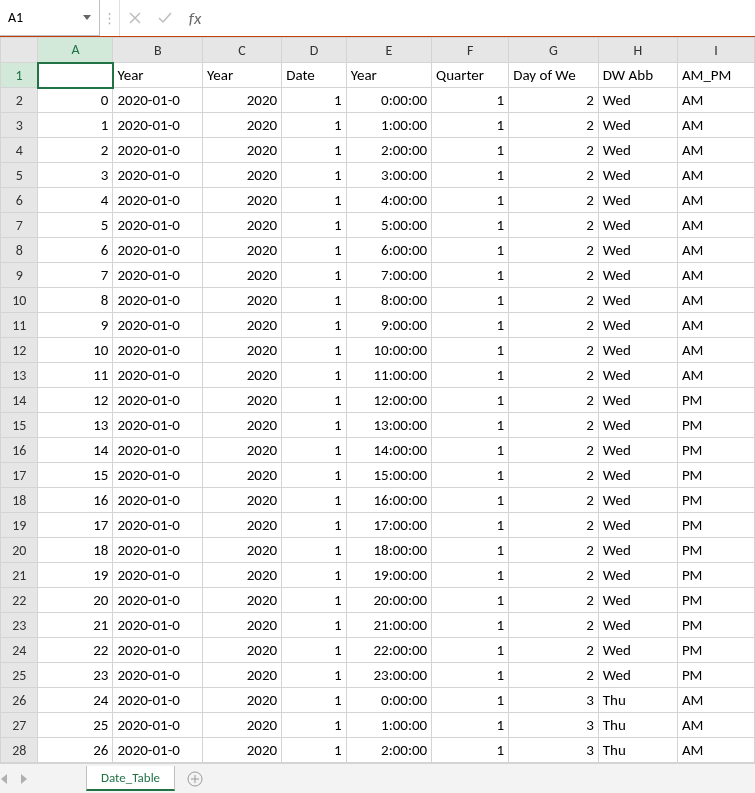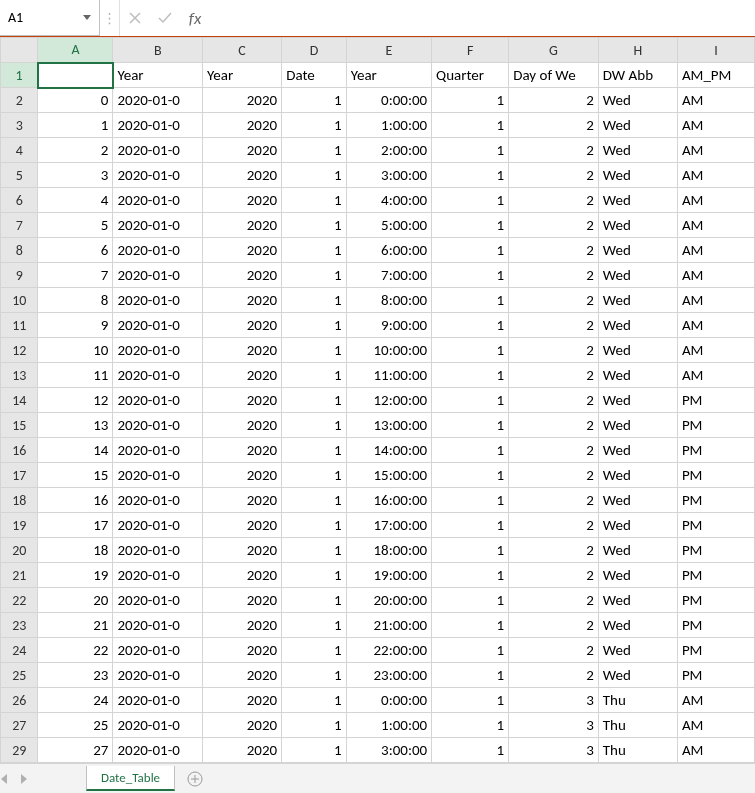--- a/index.html
+++ b/index.html
@@ -557,26 +557,26 @@
           <td class="cell txt">2020-01-0</td>
           <td class="cell num">2020</td>
           <td class="cell num">1</td>
           <td class="cell num">1:00:00</td>
           <td class="cell num">1</td>
           <td class="cell num">3</td>
           <td class="cell txt">Thu</td>
           <td class="cell txt">AM</td>
         </tr>
         <tr>
-          <th class="rowhdr">29</th>
-          <td class="cell num">27</td>
-          <td class="cell txt">2020-01-0</td>
-          <td class="cell num">2020</td>
-          <td class="cell num">1</td>
-          <td class="cell num">3:00:00</td>
+          <th class="rowhdr">28</th>
+          <td class="cell num">26</td>
+          <td class="cell txt">2020-01-0</td>
+          <td class="cell num">2020</td>
+          <td class="cell num">1</td>
+          <td class="cell num">2:00:00</td>
           <td class="cell num">1</td>
           <td class="cell num">3</td>
           <td class="cell txt">Thu</td>
           <td class="cell txt">AM</td>
         </tr>
       </tbody>
     </table>
 </div>
 
 <div class="sheet-bar">

